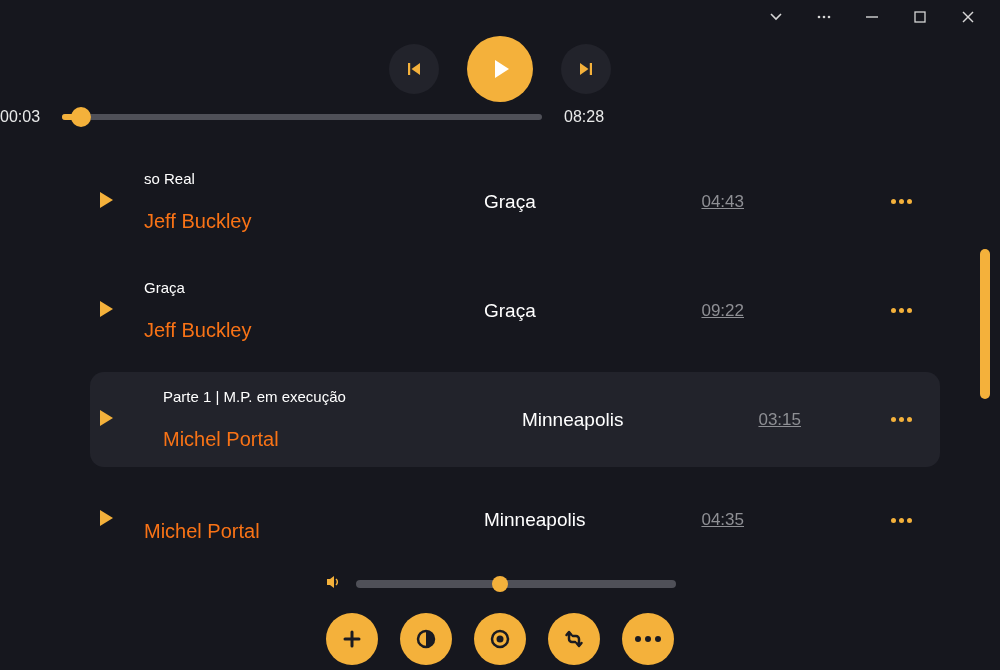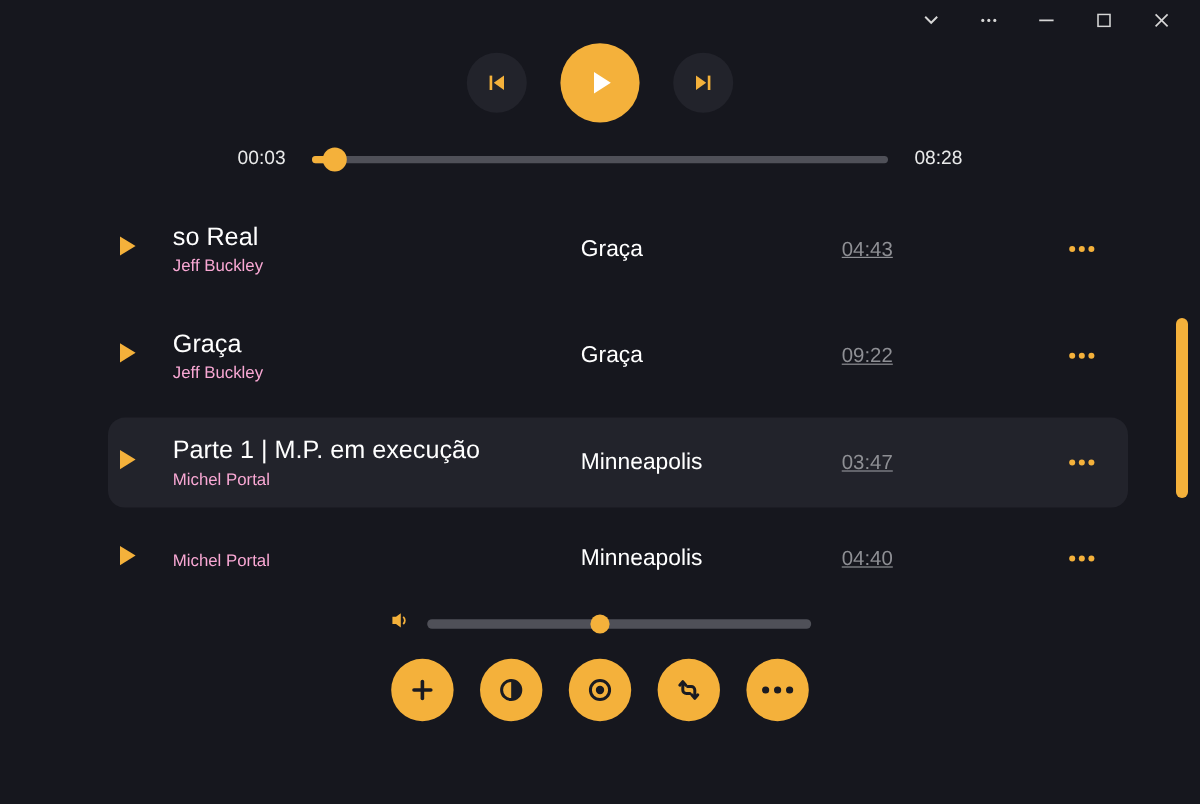--- a/index.html
+++ b/index.html
@@ -45,23 +45,23 @@
     color: #f4b13b;
   }
   .ctrl-lg {
     width: 66px; height: 66px;
     background: #f4b13b;
     color: #fff;
   }
 
   
   .seek-row {
-    display: flex; align-items: center; justify-content: center;
+    display: flex; align-items: center; justify-content: flex-start;
     gap: 22px;
-    margin-top: 22px;
+    margin-top: 6px;
   }
   .time { font-size: 16px; color: #e9eaea; }
   .seek-track {
     position: relative;
     width: 480px; height: 6px;
     background: #4f5058;
     border-radius: 3px;
     cursor: pointer;
   }
   .seek-fill {
@@ -88,36 +88,37 @@
     display: flex; align-items: center;
     padding: 16px 28px 16px 0;
     border-radius: 10px;
     margin-bottom: 14px;
   }
   .track.hl {
     background: #22232b;
     border-radius: 14px;
     padding-left: 6px;
     margin-left: -6px;
+    gap: 19px;
   }
   .track .play-icon {
     width: 22px;
     color:#f4b13b;
     flex-shrink: 0;
     margin-right: 26px;
     cursor: pointer;
   }
   .track .col-title {
     flex: 0 0 340px;
   }
   .track .col-title .t1 {
-    font-size: 21px; color: #fff;
+    font-size: 15px; color: #fff;
   }
   .track .col-title .t2 {
-    font-size: 14px; color: #f9a8d4; margin-top: 3px;
+    font-size: 20px; color: #f97316; margin-top: 23px;
   }
   .track .col-album {
     flex: 0 0 190px;
     font-size: 19px; color: #fff;
   }
   .track .col-dur {
     flex: 0 0 70px;
     font-size: 17px; color: #8e8f94;
     text-align: right;
     text-decoration: underline;
@@ -288,41 +289,41 @@
     <div class="play-icon">
       <svg width="20" height="20" viewBox="0 0 20 20">
           <path d="M4 2 L17 10 L4 18 Z" fill="currentColor"></path>
         </svg>
     </div>
     <div class="col-title">
       <div class="t1">Parte 1 | M.P. em execução</div>
       <div class="t2">Michel  Portal</div>
     </div>
     <div class="col-album">Minneapolis</div>
-    <div class="col-dur">03:47</div>
+    <div class="col-dur">03:15</div>
     <div class="col-more">
       <div class="kebab">
           <span></span>
           <span></span>
           <span></span>
         </div>
     </div>
   </div>
 
   <div class="track">
     <div class="play-icon">
       <svg width="20" height="20" viewBox="0 0 20 20">
           <path d="M4 2 L17 10 L4 18 Z" fill="currentColor"></path>
         </svg>
     </div>
     <div class="col-title">
       <div class="t2">Michel Portal</div>
     </div>
     <div class="col-album">Minneapolis</div>
-    <div class="col-dur">04:40</div>
+    <div class="col-dur">04:35</div>
     <div class="col-more">
       <div class="kebab">
           <span></span>
           <span></span>
           <span></span>
         </div>
     </div>
   </div>
 
   <div class="scroll-thumb"></div>

